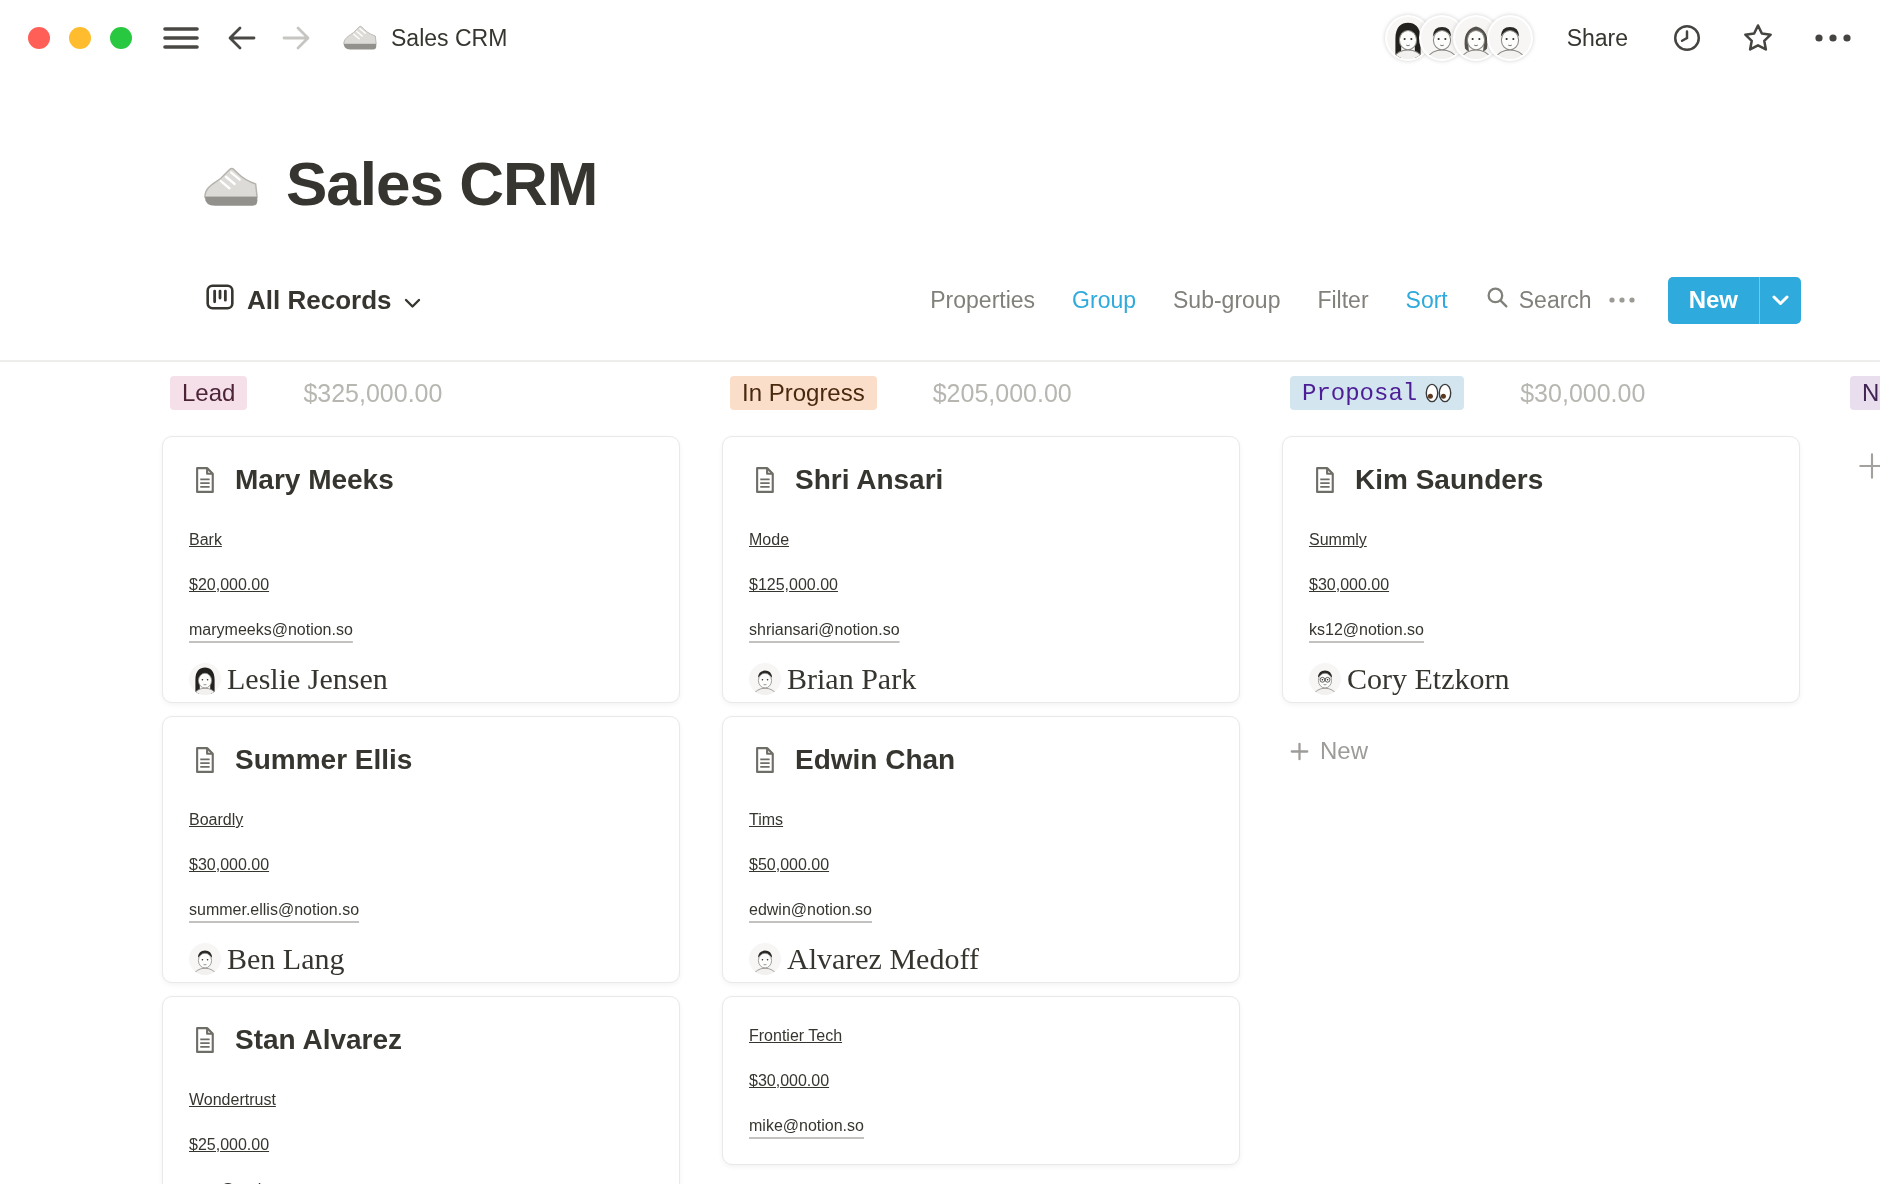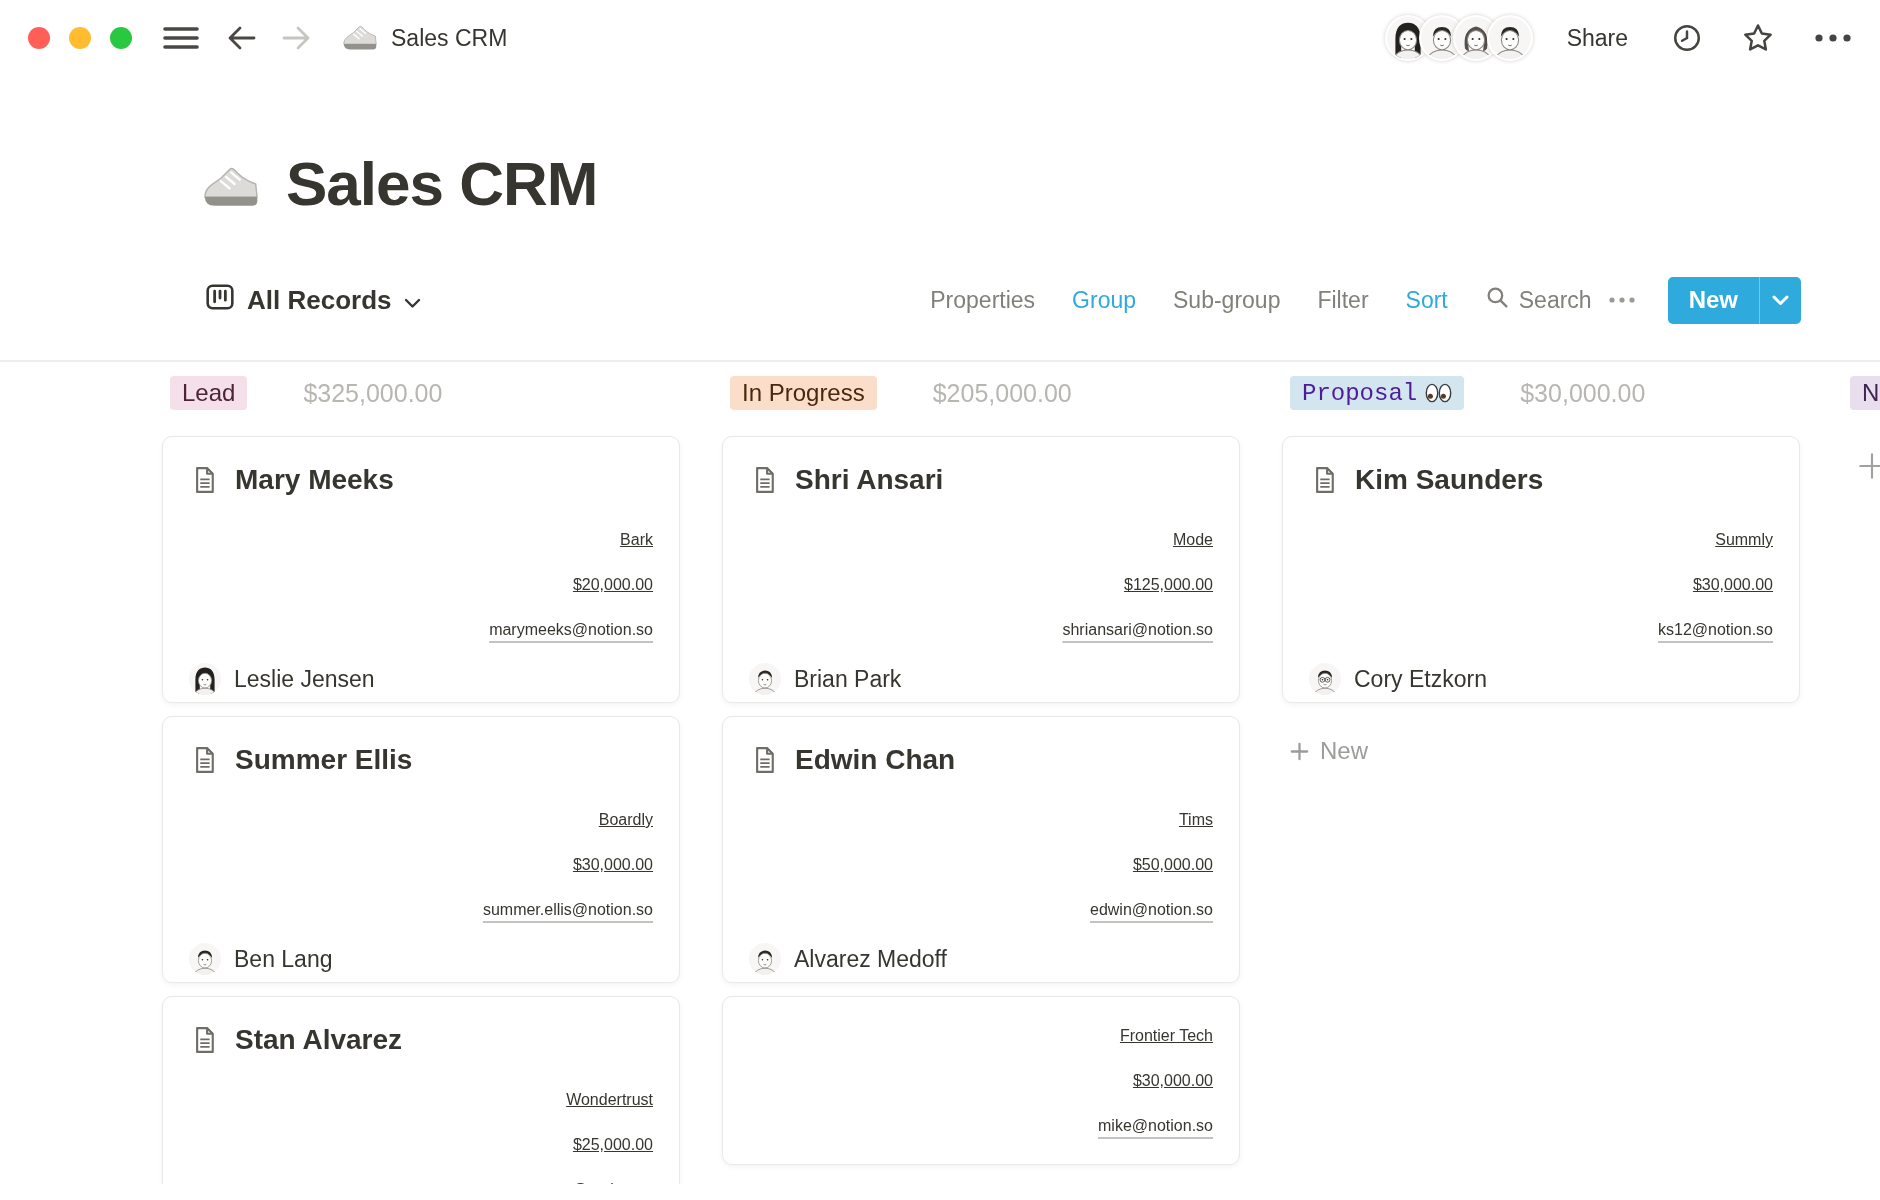--- a/index.html
+++ b/index.html
@@ -31,32 +31,32 @@
   .view-switcher{display:flex;align-items:center;gap:12px;font-size:26px;font-weight:700;cursor:pointer;}
   .menu-item{font-size:23px;color:#82807A;margin-right:37px;cursor:pointer;white-space:nowrap;}
   .menu-item.active{color:#2EAADC;}
   .search-group{display:flex;align-items:center;gap:9px;font-size:23px;color:#82807A;margin-right:16px;cursor:pointer;}
   .toolbar-dots{margin-right:32px;}
   .new-btn{display:flex;align-items:stretch;height:47px;border-radius:5px;overflow:hidden;background:#2EAADC;cursor:pointer;}
   .new-main{display:flex;align-items:center;padding:0 21px;color:#fff;font-size:24px;font-weight:700;}
   .new-caret{display:flex;align-items:center;justify-content:center;width:42px;border-left:1px solid rgba(255,255,255,.35);}
   .divider{margin-top:36px;border-top:2px solid #EDEDEB;}
   
-  .board{margin-top:14px;padding-left:162px;display:flex;gap:42px;height:808px;overflow:hidden;position:relative;text-align:right;}
+  .board{margin-top:14px;padding-left:162px;display:flex;gap:42px;height:808px;overflow:hidden;position:relative;}
   .column{width:518px;flex:none;}
   .col-header{height:34px;display:flex;align-items:center;padding-left:8px;margin-bottom:26px;}
   .badge{height:34px;padding:0 12px;border-radius:4px;font-size:24px;display:inline-flex;align-items:center;gap:8px;cursor:pointer;white-space:nowrap;}
   .col-sum{margin-left:56px;font-size:25px;color:#B8B6B1;}
   .card{background:#fff;border:1px solid #E9E9E7;border-radius:10px;box-shadow:0 2px 5px rgba(15,15,15,.05);
     padding:26px 26px 6px;margin-bottom:13px;cursor:pointer;}
   .card-title-row{display:flex;align-items:center;gap:16px;height:34px;margin-bottom:30px;}
   .card-title{font-size:28px;font-weight:700;}
   .card-line{font-size:16px;line-height:26px;margin-bottom:19px;text-decoration:underline;}
   .card-email{text-decoration:underline;text-decoration-color:rgba(55,53,47,.3);text-decoration-thickness:2px;text-underline-offset:6px;cursor:pointer;display:inline-block;}
-  .card-person{display:flex;align-items:center;gap:13px;height:34px;font-size:23px;}
+  .card-person{display:flex;align-items:center;gap:6px;height:34px;font-size:30px;font-family:Liberation Serif, serif;}
   .person-avatar{width:32px;height:32px;border-radius:50%;overflow:hidden;flex:none;}
   .person-avatar svg{width:100%;height:100%;display:block;}
   .add-new-row{display:flex;align-items:center;gap:11px;color:#9E9C99;font-size:24px;margin-top:33px;padding-left:8px;cursor:pointer;height:30px;}
   .ghost-col{width:76px;flex:none;position:relative;}
   .ghost-badge{position:absolute;top:0;left:8px;}
   .ghost-plus{position:absolute;top:74px;left:14px;}
 </style>
 </head>
 <body>
 

